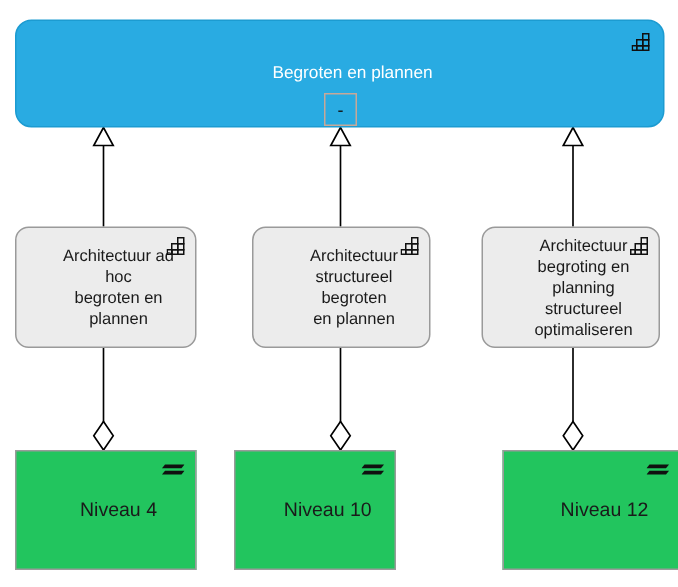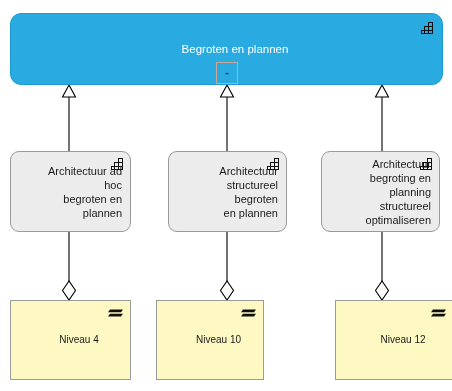--- a/index.html
+++ b/index.html
@@ -31,21 +31,21 @@
     pointer-events: none;
   }
 
   
   .node {
     position: absolute;
     box-sizing: border-box;
     display: flex;
     align-items: center;
     justify-content: center;
-    text-align: right;
+    text-align: center;
     padding-left: 17px;
   }
 
   .node-capability-top {
     background: #29ABE2;
     border: 1px solid #1C9BD1;
     border-radius: 11px;
     color: #ffffff;
     font-size: 11.5px;
     line-height: 14px;
@@ -54,25 +54,25 @@
   .node-capability {
     background: #ECECEC;
     border: 1px solid #9A9A9A;
     border-radius: 9px;
     color: #1a1a1a;
     font-size: 11px;
     line-height: 14px;
   }
 
   .node-level {
-    background: #fef9c3;
+    background: #22c55e;
     border: 1px solid #9A9A9A;
     border-radius: 0;
     color: #1a1a1a;
-    font-size: 10px;
+    font-size: 13px;
     line-height: 14px;
   }
 
   .node-label {
     padding: 0 8px;
     white-space: pre-line;
     user-select: none;
   }
 
   

